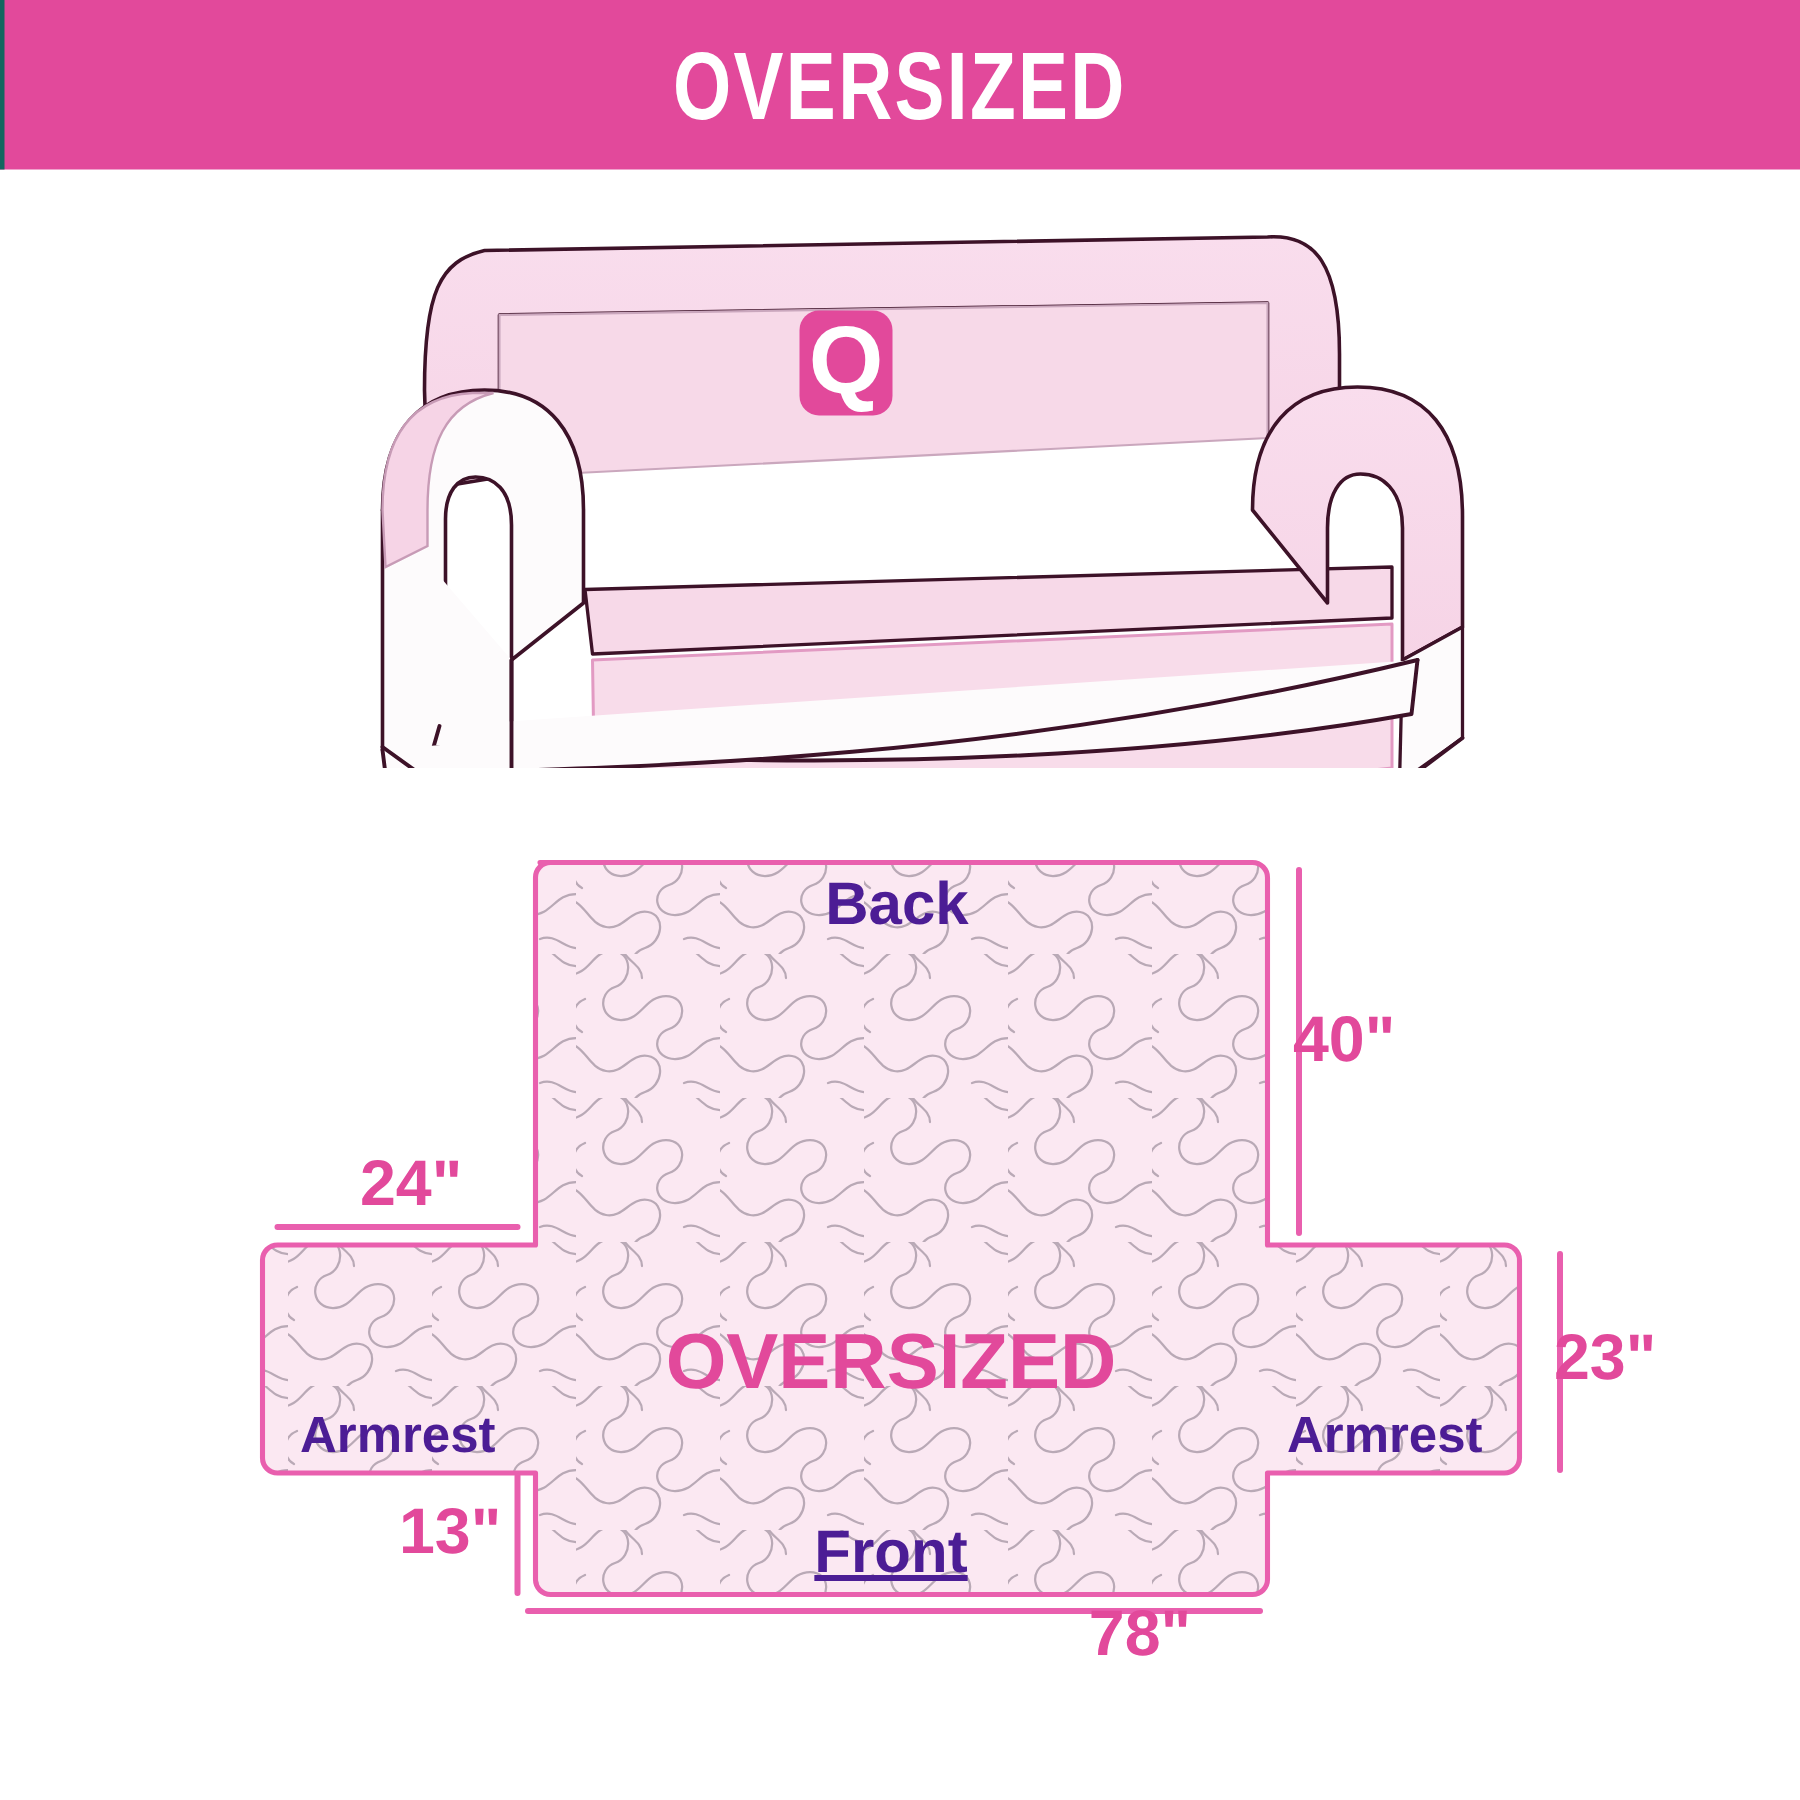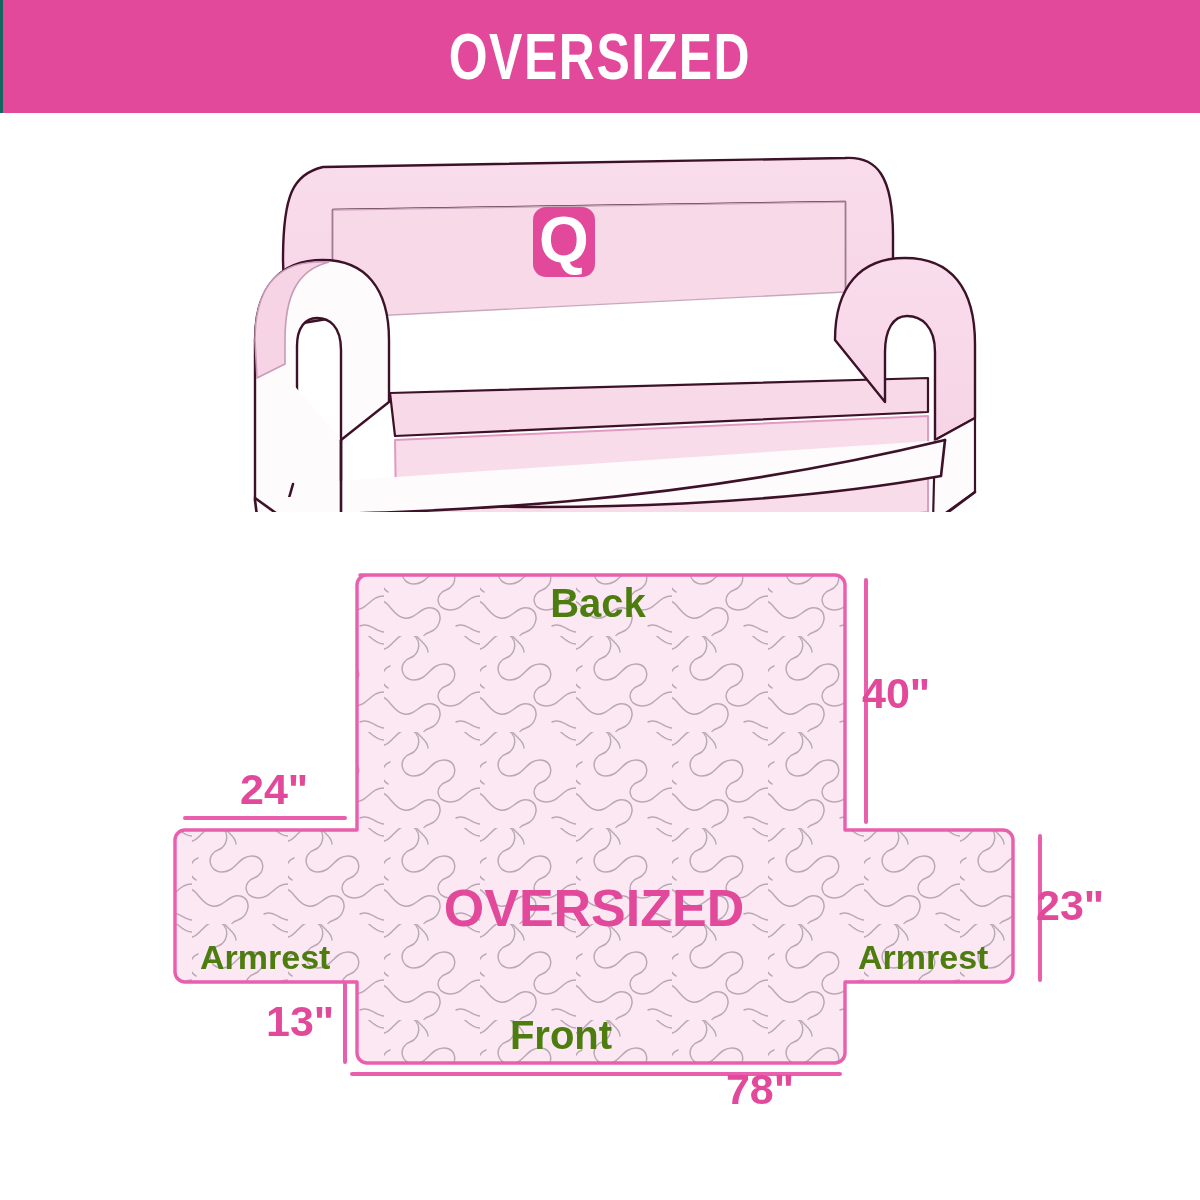--- a/index.html
+++ b/index.html
@@ -17,31 +17,31 @@
   
   #sofa-illustration{position:absolute;left:245px;top:140px;width:740px;height:372px;}
   #sofa-illustration svg{display:block;width:100%;height:100%;}
 
   
   #cover-diagram{position:absolute;left:0;top:540px;width:1200px;height:600px;}
   #cover-diagram svg{display:block;width:100%;height:100%;}
 
   .dim-label{position:absolute;color:#e2499b;font-weight:700;white-space:nowrap;
      line-height:1;}
-  .panel-label{position:absolute;color:#4d7c0f;font-weight:700;white-space:nowrap;
+  .panel-label{position:absolute;color:#4c1d95;font-weight:700;white-space:nowrap;
      line-height:1;}
 
   #label-40{left:862px;top:672px;font-size:43px;}
   #label-24{left:240px;top:768px;font-size:43px;}
   #label-23{left:1036px;top:884px;font-size:43px;}
   #label-13{left:266px;top:1000px;font-size:43px;}
   #label-78{left:760px;top:1068px;font-size:43px;transform:translateX(-50%);}
 
   #label-back{left:598px;top:583px;font-size:40px;transform:translateX(-50%);}
-  #label-front{left:561px;top:1015px;font-size:40px;transform:translateX(-50%);}
+  #label-front{left:594px;top:1015px;font-size:40px;transform:translateX(-50%);text-decoration:underline;}
   #label-armrest-left{left:200px;top:940px;font-size:34px;}
   #label-armrest-right{left:858px;top:940px;font-size:34px;}
   #label-oversized-center{left:594px;top:882px;font-size:52px;color:#e2499b;
       transform:translateX(-50%);letter-spacing:0px;}
 </style>
 </head>
 <body>
 
 <div id="header-bar">
   <div id="header-title">OVERSIZED</div>

